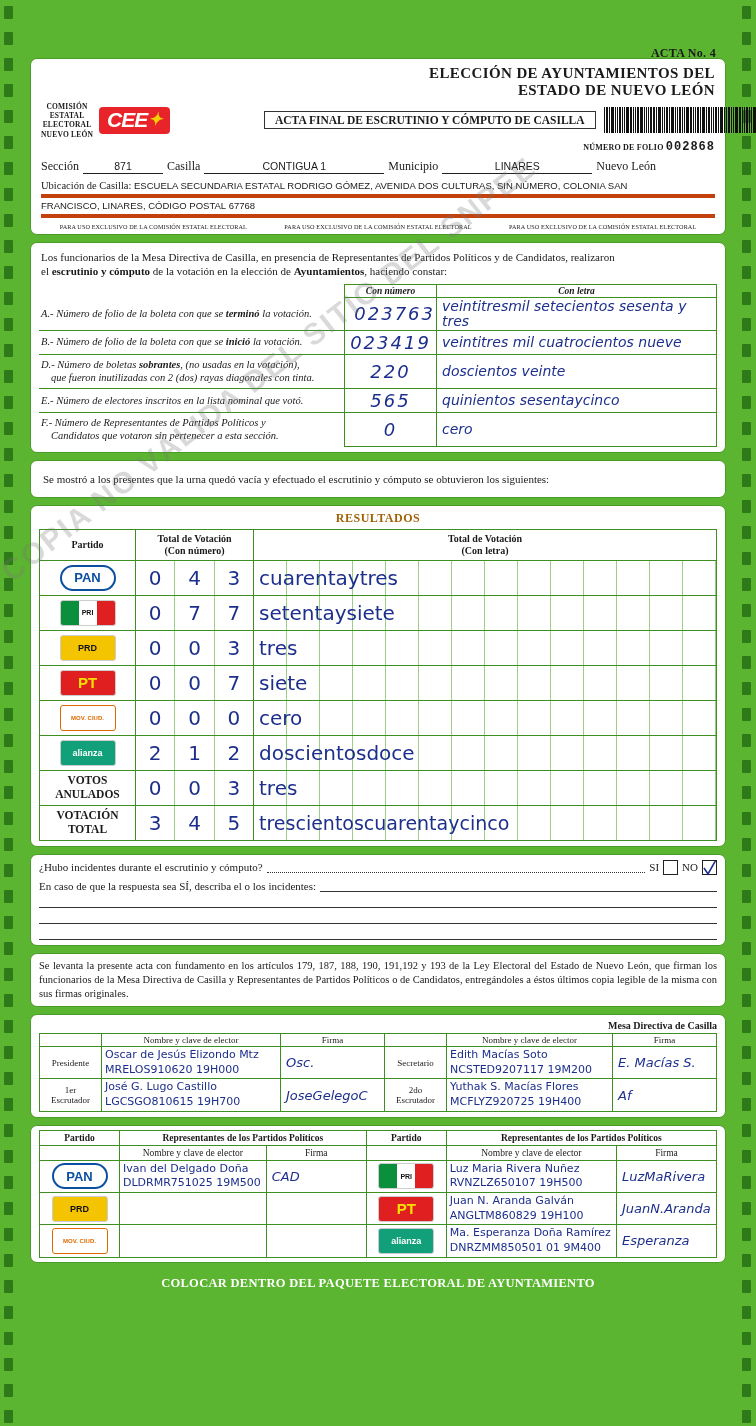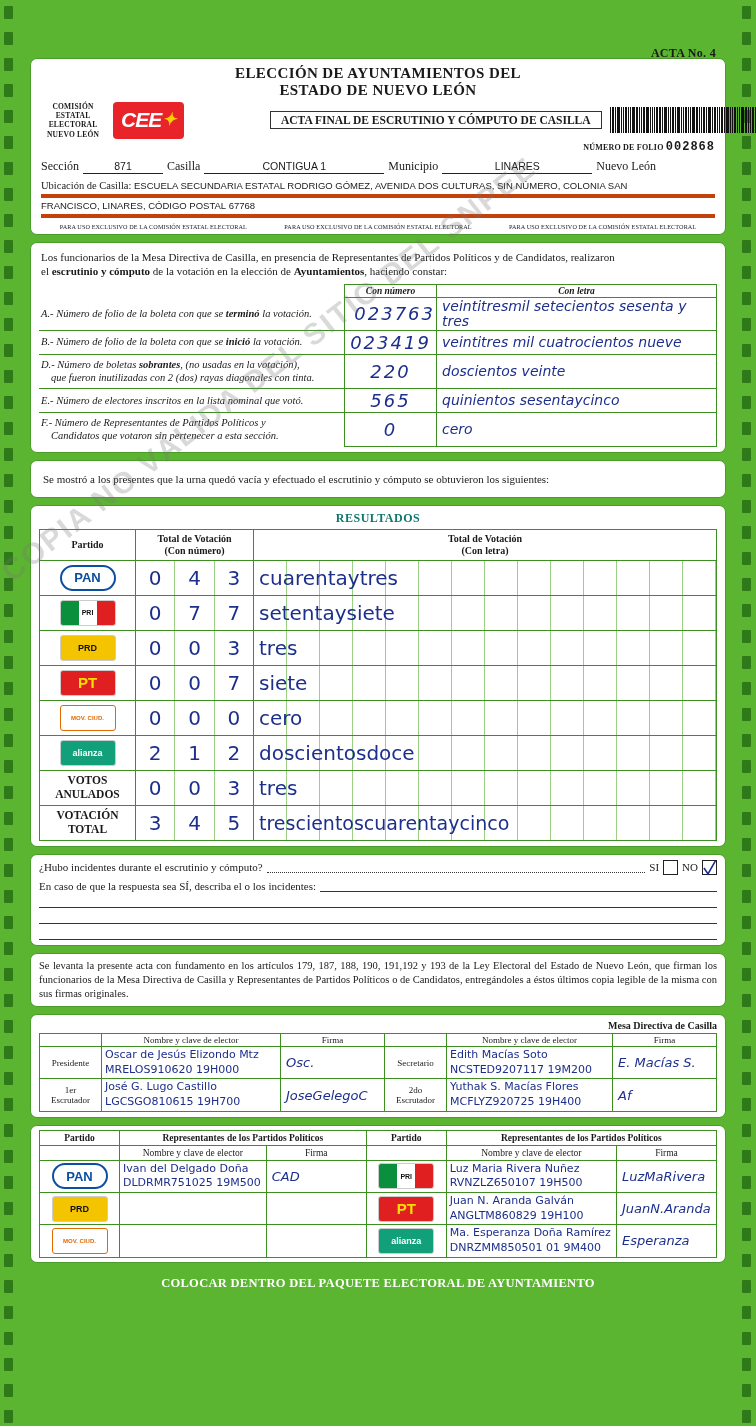--- a/index.html
+++ b/index.html
@@ -37,23 +37,23 @@
     position:relative;
   }
   .acta-no {
     position:absolute; right:22px; top:46px;
     font-weight:bold; font-size:12px; letter-spacing:.3px;
   }
   .topgap { height:58px; }
 
   
   .hdr { padding:6px 10px 4px 10px; }
-  .hdr-title { text-align:center; font-weight:bold; font-size:15px; line-height:1.15; letter-spacing:.4px; }
+  .hdr-title { text-align:right; font-weight:bold; font-size:15px; line-height:1.15; letter-spacing:.4px; }
   .hdr-row { display:flex; align-items:center; gap:8px; margin-top:2px; }
-  .cee-block { display:flex; gap:14px; width:215px; flex:0 0 215px;margin-left:6px; }
+  .cee-block { display:flex; align-items:center; gap:6px; width:215px; flex:0 0 215px; }
   .cee-text { font-size:7.5px; font-weight:bold; line-height:1.25; text-align:center; letter-spacing:.2px; }
   .cee-logo {
     background:#e8242a; color:#fff; font-weight:bold; font-style:italic;
     font-size:21px; padding:1px 8px 2px 8px; border-radius:4px;
     font-family:"Liberation Sans", sans-serif; letter-spacing:-1px;
     display:flex; align-items:center;
   }
   .cee-logo .sw { color:#f4d000; font-size:17px; margin-left:1px; }
   .subtitle-box {
     border:1px solid #333; padding:2px 10px; font-weight:bold; font-size:11.5px;
@@ -86,21 +86,21 @@
   .tbl-esc th { font-size:9.5px; font-weight:bold; padding:1px; }
   .tbl-esc .qcell { border:none; border-bottom:1px solid #3d8f22; font-size:10.5px; padding:3px 2px; line-height:1.3; }
   .tbl-esc .qcell.last { border-bottom:none; }
   .numcell { width:92px; text-align:center; }
   .letcell { width:280px; }
   .hwnum { font-family:"DejaVu Sans", sans-serif; color:#1d2f8c; font-size:18px; letter-spacing:2px; }
   .hwlet { font-family:"DejaVu Sans", sans-serif; color:#1d2f8c; font-size:14px; line-height:1.05; display:block; padding-left:4px;}
 
   .mostro { font-size:11px; padding:7px 4px; }
 
-  .res-title { text-align:center; color:#0f766e; font-weight:bold; font-size:12px; letter-spacing:.5px; }
+  .res-title { text-align:center; color:#a16207; font-weight:bold; font-size:12px; letter-spacing:.5px; }
   .tbl-res { width:100%; border-collapse:collapse; margin-top:3px; }
   .tbl-res th, .tbl-res td { border:1px solid #3d8f22; }
   .tbl-res th { font-size:10px; font-weight:bold; padding:3px 2px; line-height:1.2; }
   .tbl-res td.party { width:96px; text-align:center; padding:3px; }
   .tbl-res td.num { width:118px; padding:0; }
   .tbl-res td.let { padding:0; }
   .boxes { display:flex; height:34px; }
   .boxes .b { flex:1; border-right:1px solid #9ccf86; display:flex; align-items:center; justify-content:center;
               font-family:"DejaVu Sans", sans-serif; color:#1d2f8c; font-size:20px; }
   .boxes .b:last-child { border-right:none; }

